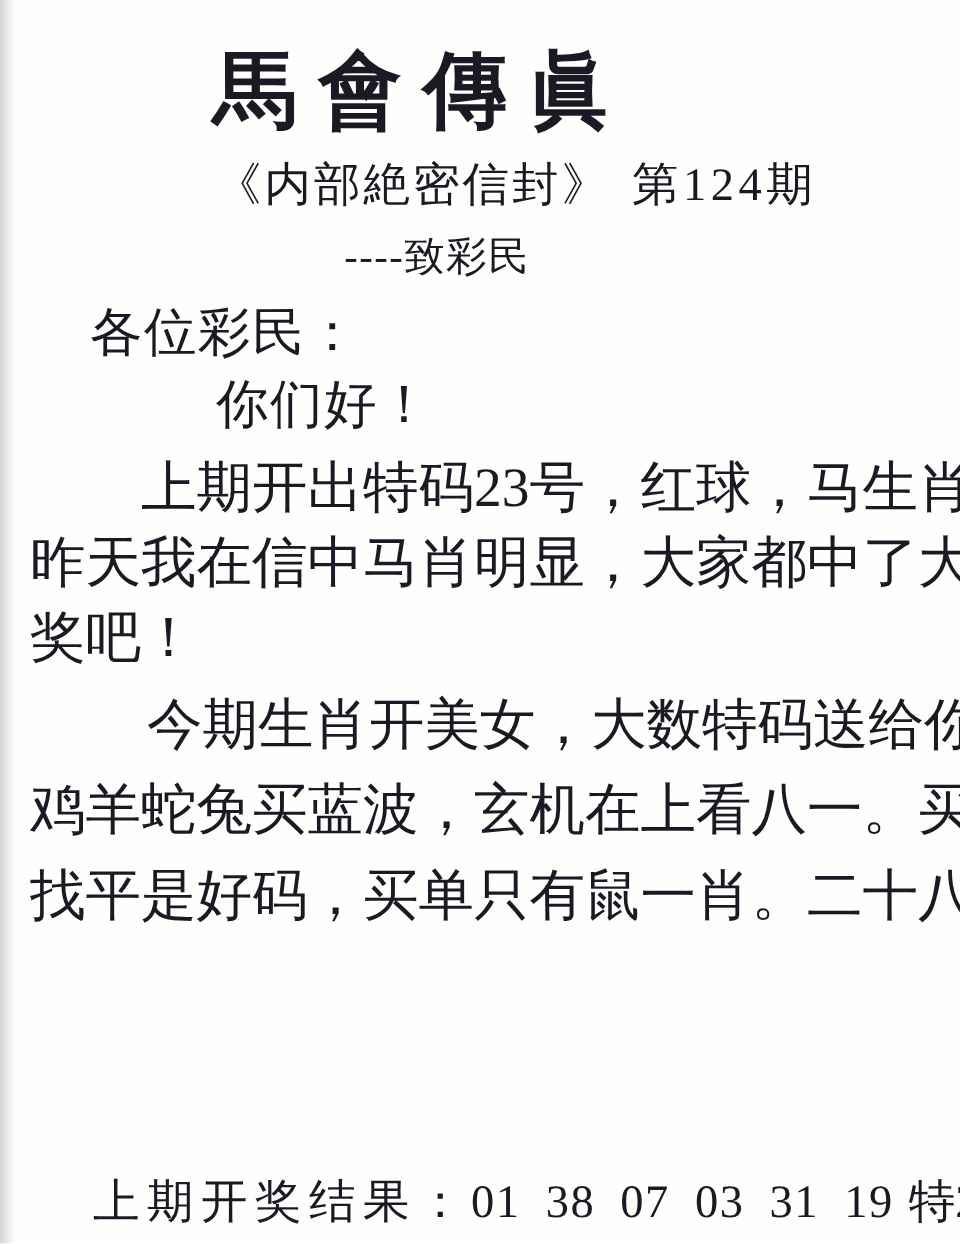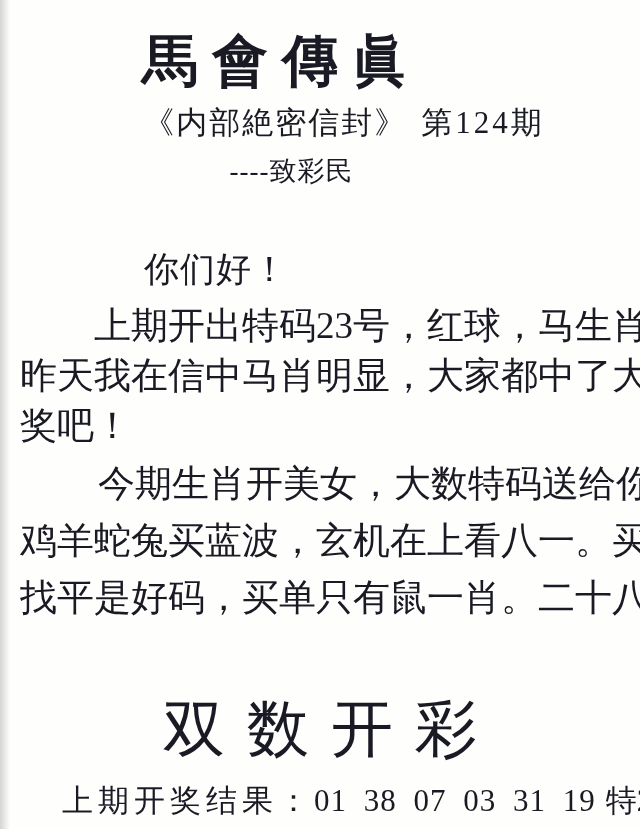--- a/index.html
+++ b/index.html
@@ -82,34 +82,34 @@
   <div class="edge-artifact"></div>
 
   <div class="title">馬會傳眞</div>
 
   <div class="subtitle-row">
     <span class="subtitle">《内部絶密信封》</span><span class="issue">第124期</span>
   </div>
 
   <div class="dedication">----致彩民</div>
 
+  <div class="salutation">各位彩民：</div>
 
   <div class="greeting">你们好！</div>
 
   <div class="para para1">
     <div class="line indent1">上期开出特码23号，红球，马生肖。</div>
     <div class="line">昨天我在信中马肖明显，大家都中了大</div>
     <div class="line">奖吧！</div>
   </div>
 
   <div class="para para2">
     <div class="line indent2">今期生肖开美女，大数特码送给你。</div>
     <div class="line">鸡羊蛇兔买蓝波，玄机在上看八一。买特</div>
     <div class="line">找平是好码，买单只有鼠一肖。二十八码</div>
   </div>
 
-  <div class="big-heading">双数开彩</div>
 
   <div class="result-line">
     <span class="result-label">上期开奖结果：</span><span class="result-numbers">01 38 07 03 31 19</span><span class="result-special"><span>特</span><span>23</span></span>
   </div>
 
 </div>
 
 </body></html>

